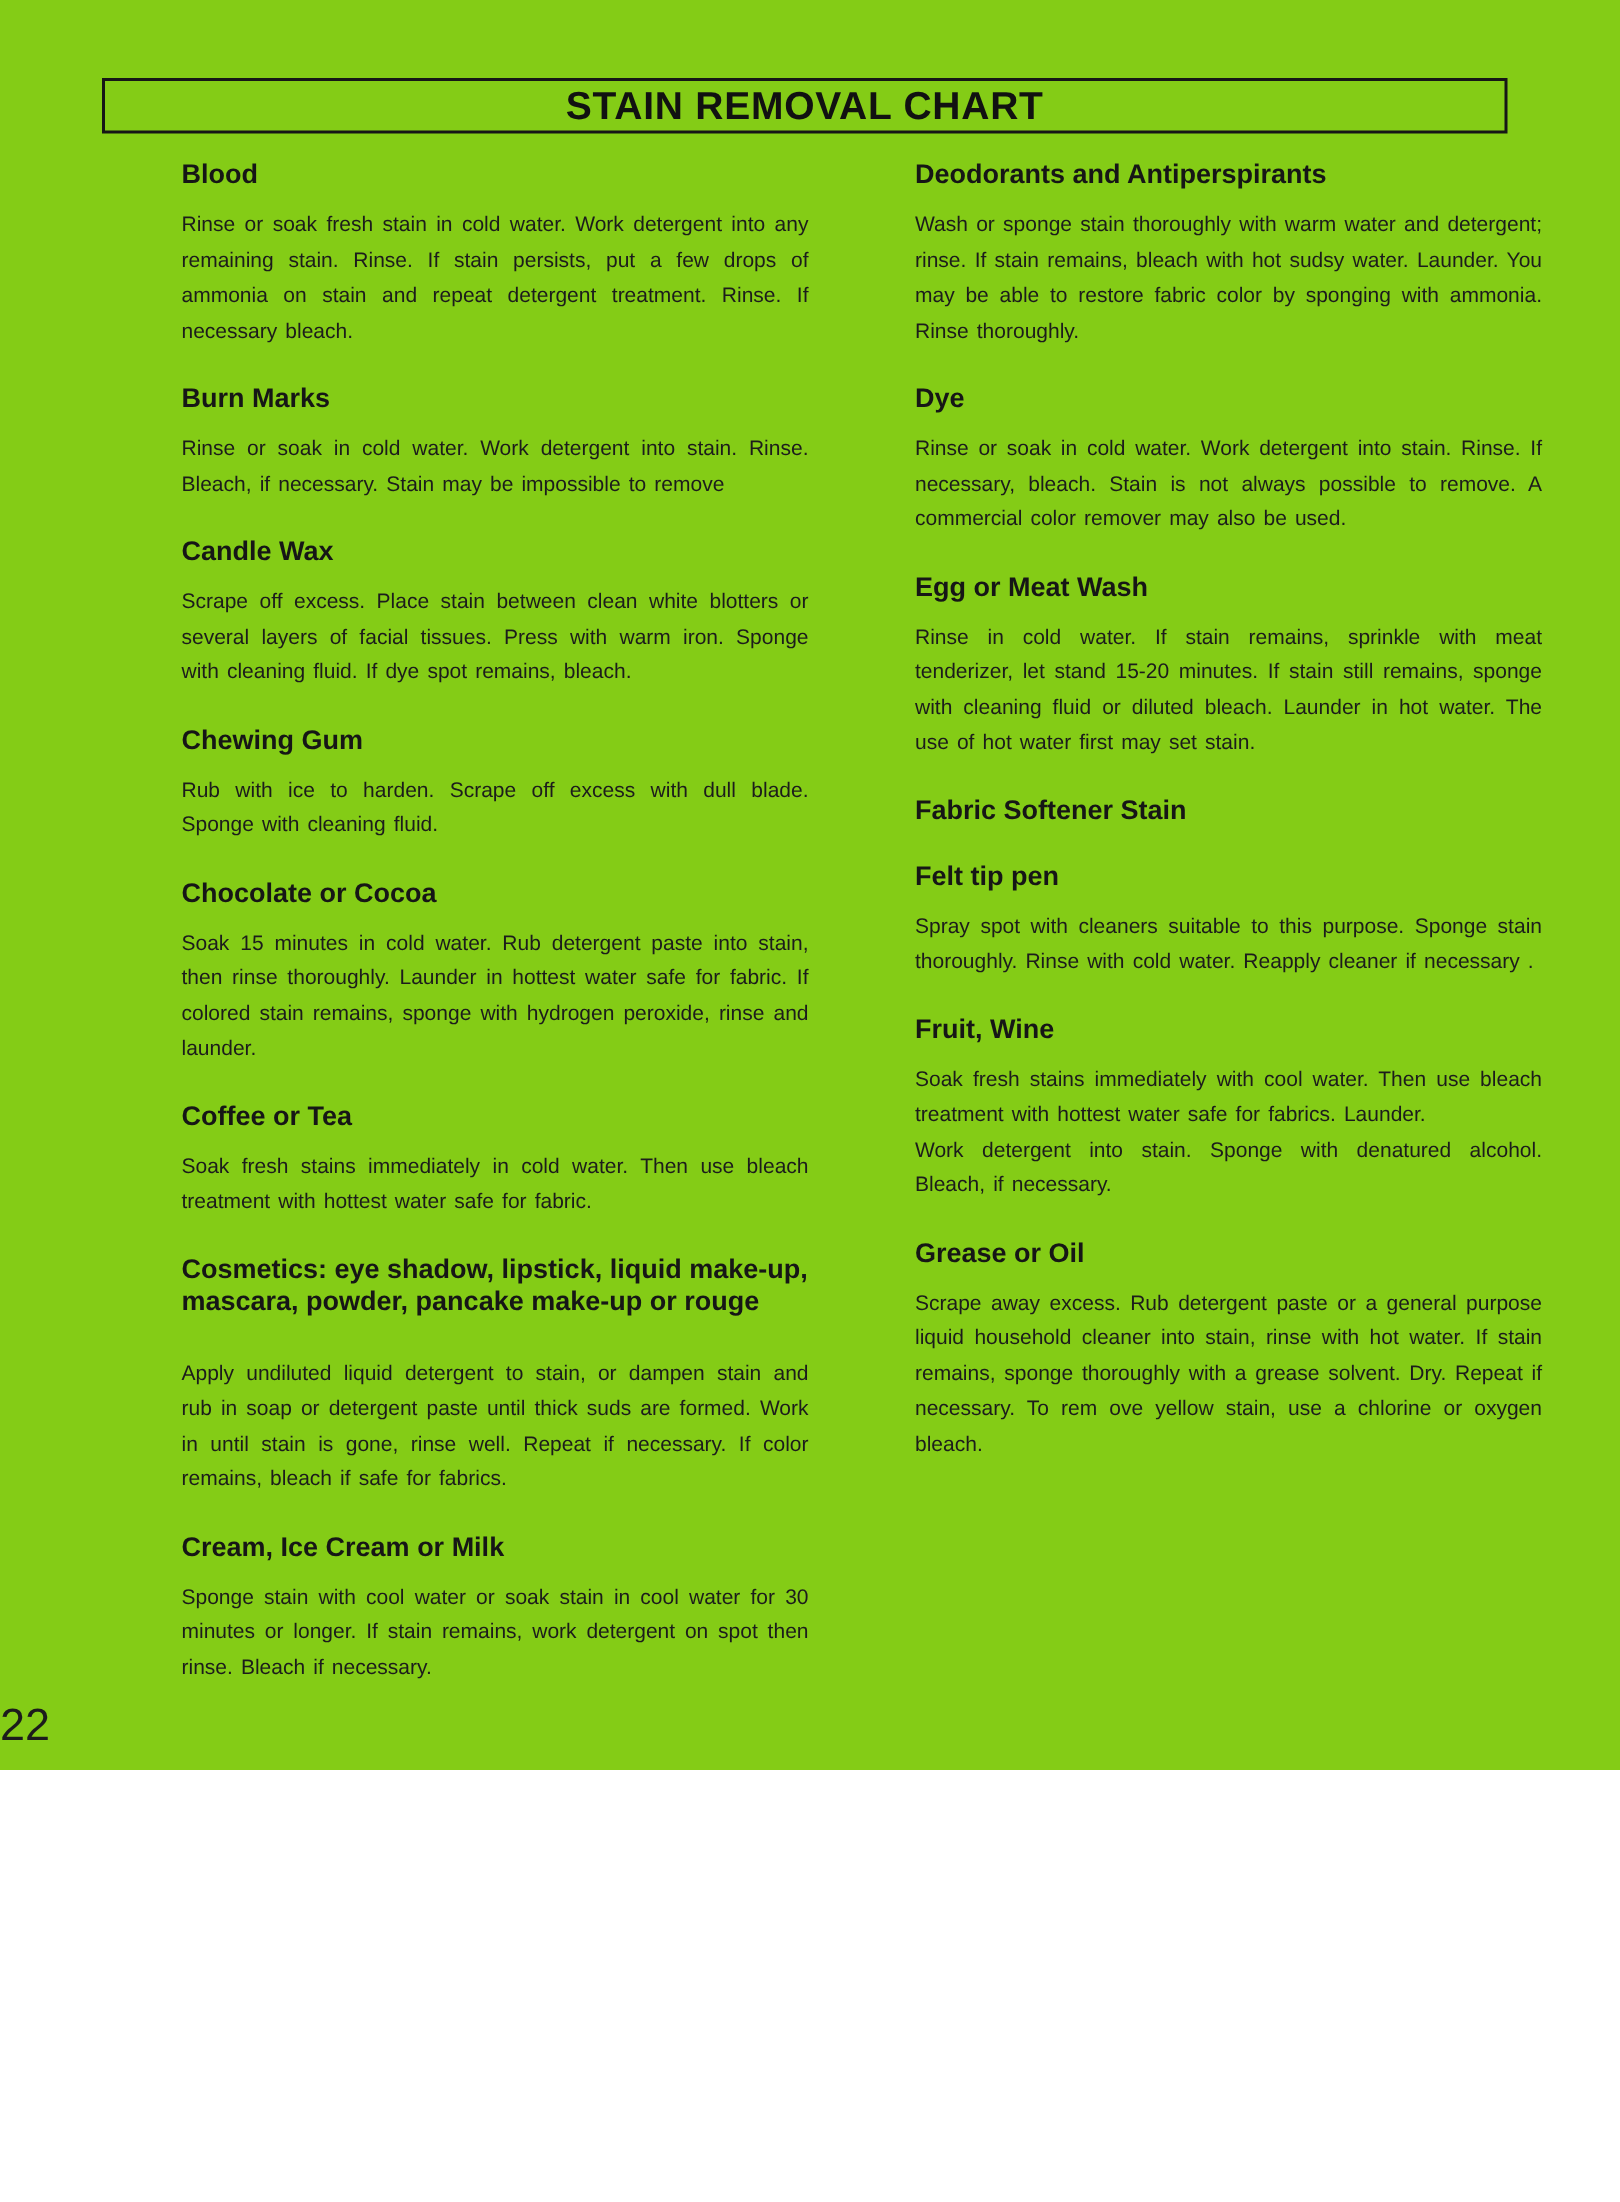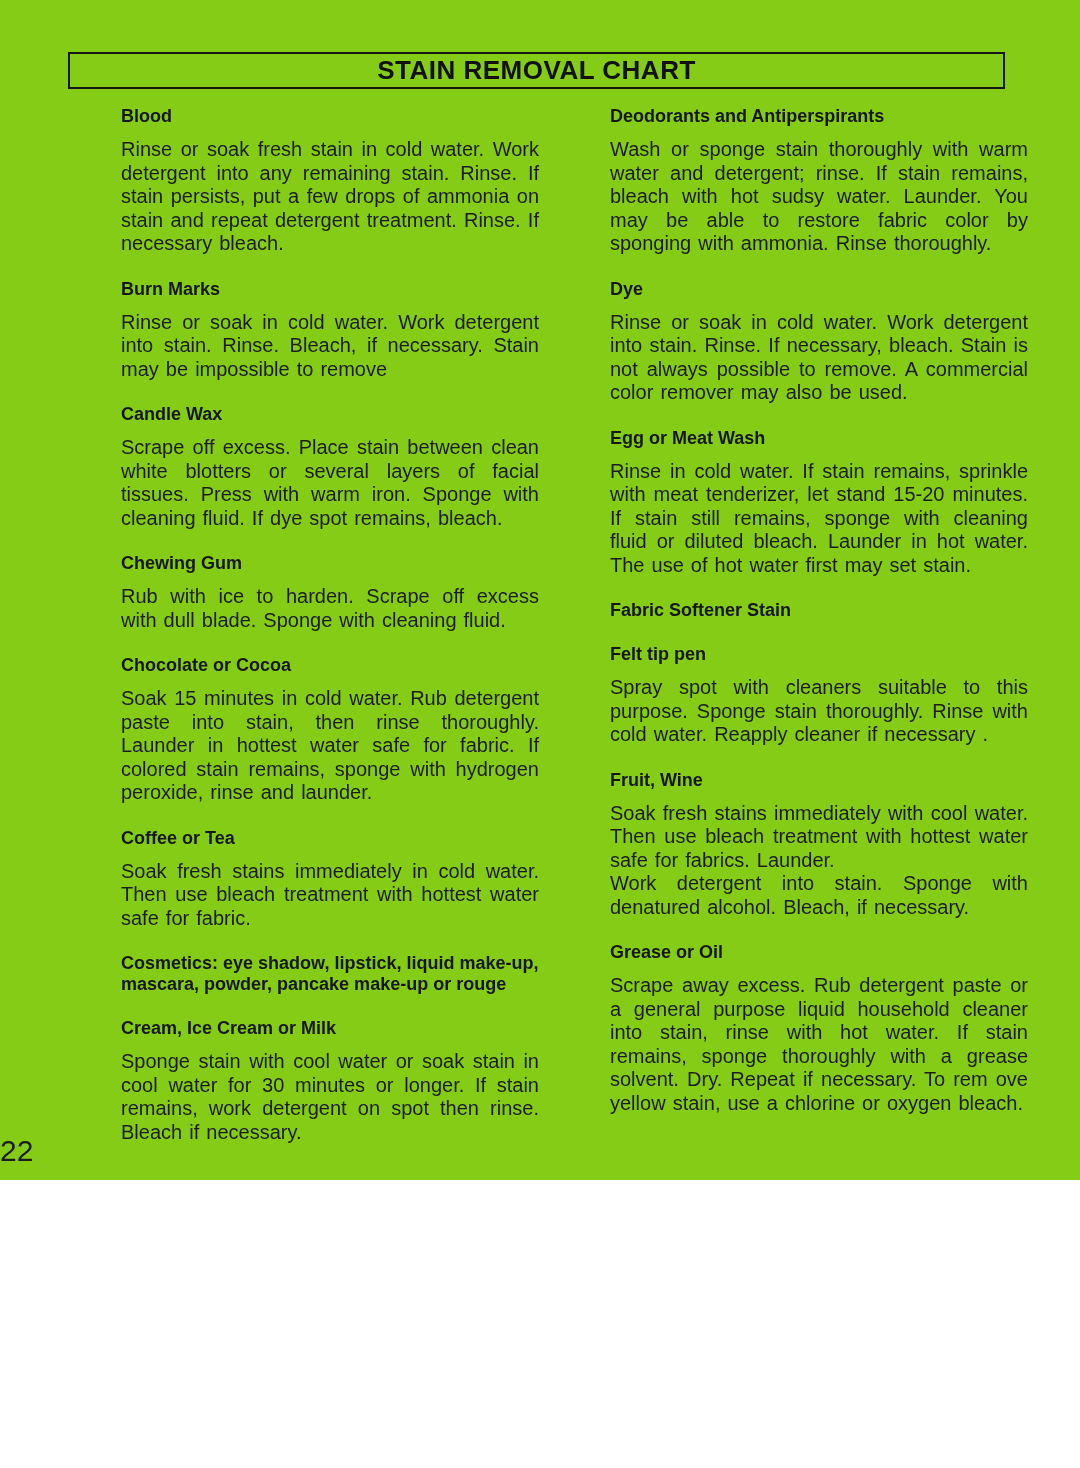--- a/index.html
+++ b/index.html
@@ -42,21 +42,21 @@
   .col { width: 418px; }
   .sec .hd {
     font-size: 18px;
     font-weight: bold;
     margin: 23px 0 11px 0;
     color: #161616;
   }
   .sec:first-child .hd { margin-top: 10px; }
   .sec .bd {
     margin: 0;
-    font-size: 20px;
+    font-size: 14px;
     line-height: 23.5px;
     text-align: justify;
     word-spacing: 1.5px;
     color: #1c1c1c;
   }
   .sec .bd.extra-gap { margin-top: 26px; }
   .page-number {
     position: absolute;
     left: 0;
     right: 0;
@@ -97,20 +97,21 @@
       <section class="sec">
         <h3 class="hd">Chocolate or Cocoa</h3>
         <p class="bd">Soak 15 minutes in cold water. Rub detergent paste into stain, then rinse thoroughly. Launder in hottest water safe for fabric. If colored stain remains, sponge with hydrogen peroxide, rinse and launder.</p>
       </section>
       <section class="sec">
         <h3 class="hd">Coffee or Tea</h3>
         <p class="bd">Soak fresh stains immediately in cold water. Then use bleach treatment with hottest water safe for fabric.</p>
       </section>
       <section class="sec">
         <h3 class="hd">Cosmetics: eye shadow, lipstick, liquid make-up, mascara, powder, pancake make-up or rouge</h3>
+        <p class="bd extra-gap">Apply undiluted liquid detergent to stain, or dampen stain and rub in soap or detergent paste until thick suds are formed. Work in until stain is gone, rinse well. Repeat if necessary. If color remains, bleach if safe for fabrics.</p>
       </section>
       <section class="sec">
         <h3 class="hd">Cream, Ice Cream or Milk</h3>
         <p class="bd">Sponge stain with cool water or soak stain in cool water for 30 minutes or longer. If stain remains, work detergent on spot then rinse. Bleach if necessary.</p>
       </section>
     </div>
 
     <div class="col">
       <section class="sec">
         <h3 class="hd">Deodorants and Antiperspirants</h3>

